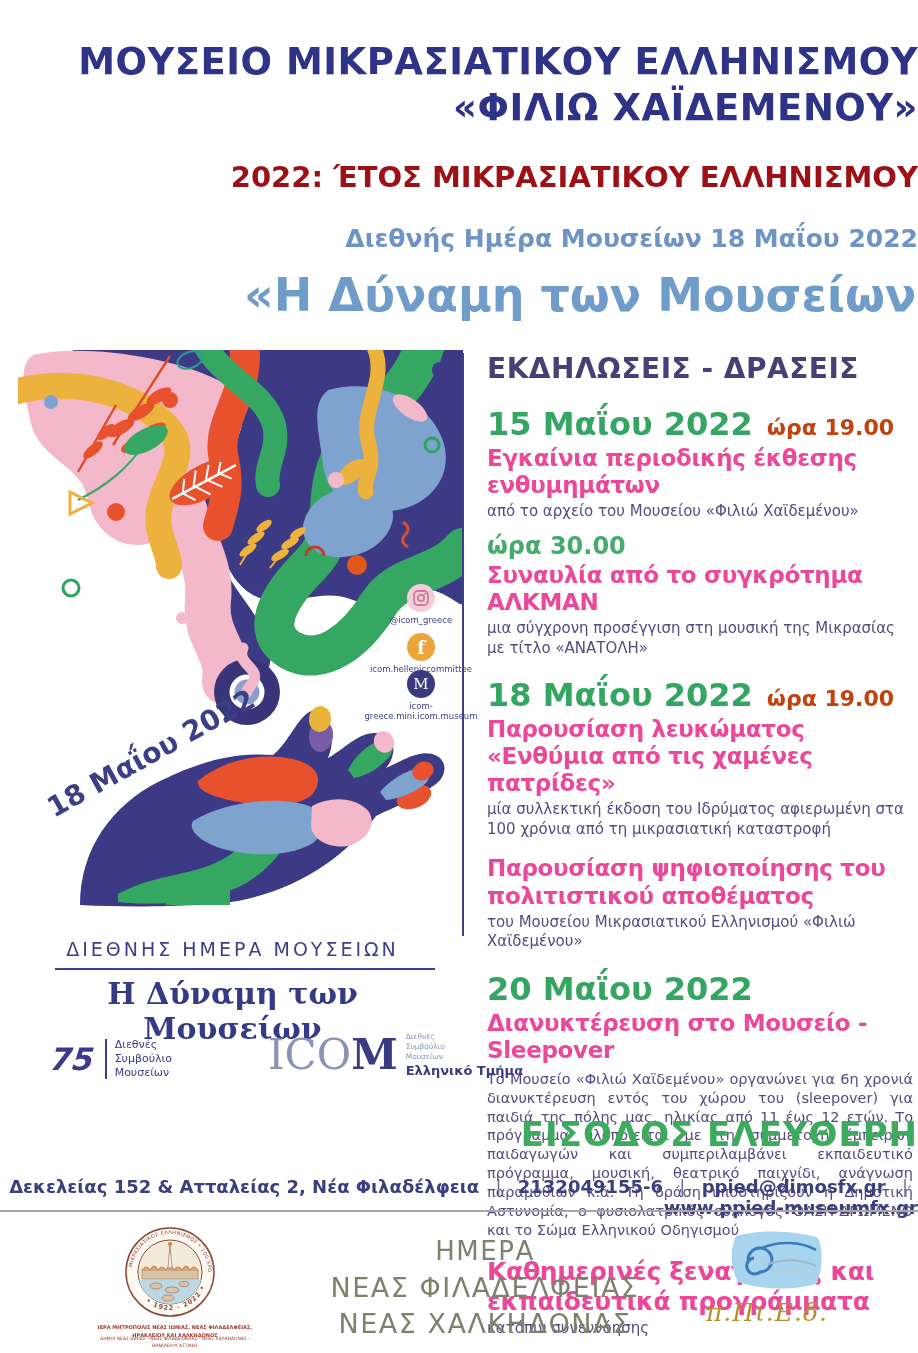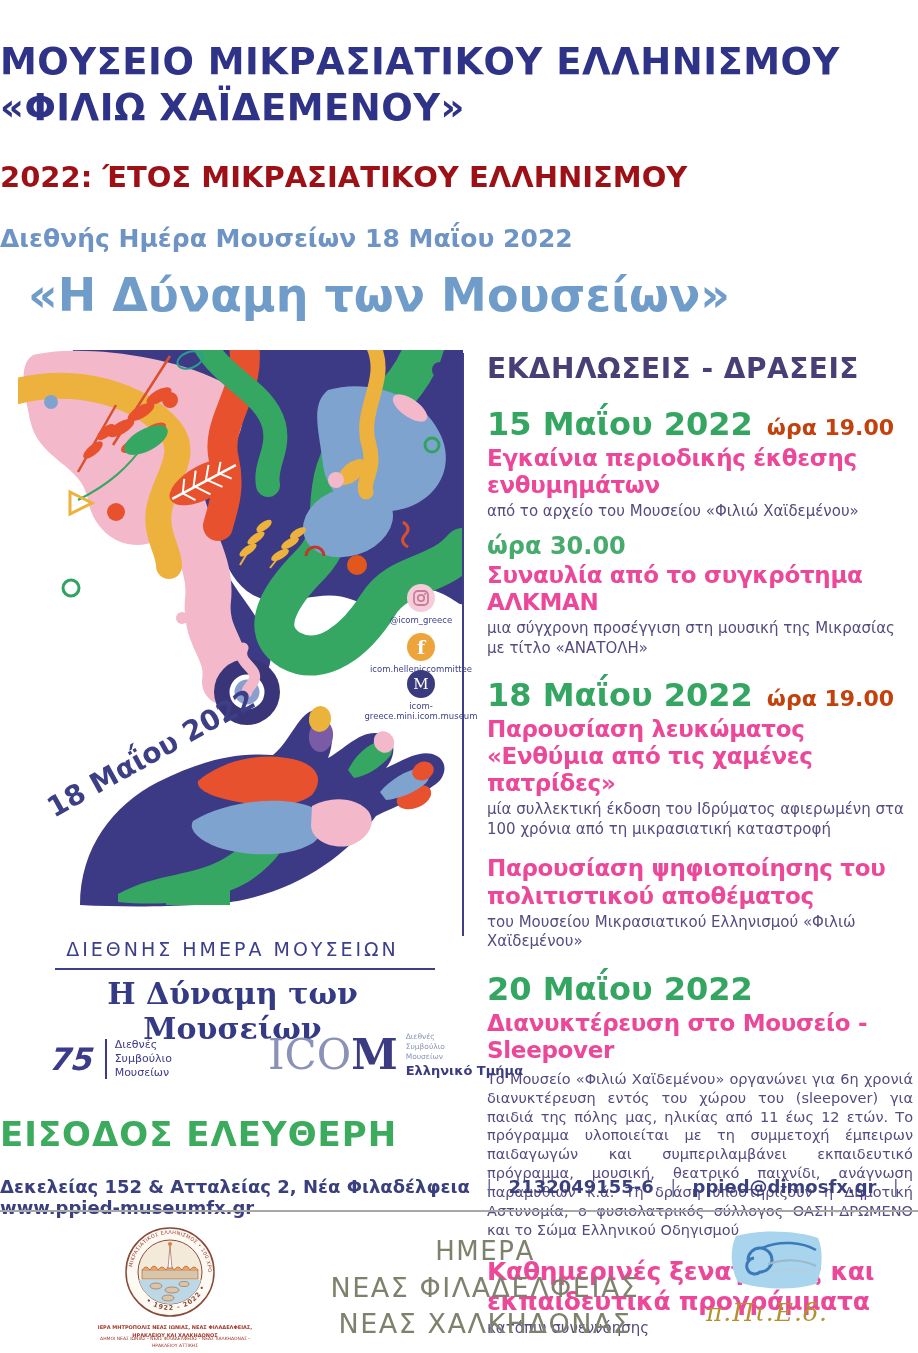--- a/index.html
+++ b/index.html
@@ -1,19 +1,19 @@
 <!DOCTYPE html>
 <html><head>
 <meta charset="utf-8">
 <style>
   html,body{margin:0;padding:0;}
   body{width:918px;height:1353px;background:#fff;position:relative;overflow:hidden;
        font-family:"DejaVu Sans","Liberation Sans",sans-serif;}
   .abs{position:absolute;}
-  .ctr{text-align:left;width:918px;left:0;}
+  .ctr{text-align:right;width:918px;left:0;}
   
   .t1{top:40px;font-size:37px;font-weight:bold;color:#2e3388;letter-spacing:.5px;}
   .t2{top:86px;font-size:37px;font-weight:bold;color:#2e3388;letter-spacing:.5px;}
   .t3{top:160px;font-size:29px;font-weight:bold;color:#9d1016;}
   .t4{top:224px;font-size:25px;font-weight:bold;color:#6e93c5;}
   .t5{top:268px;font-size:46px;font-weight:bold;color:#6f9cc9;margin-left:28px;}
   
   .divider-v{left:462px;top:353px;width:2px;height:583px;background:#3e3f88;}
   .illus{left:18px;top:350px;width:445px;height:585px;}
   .events{left:487px;top:352px;width:426px;}

